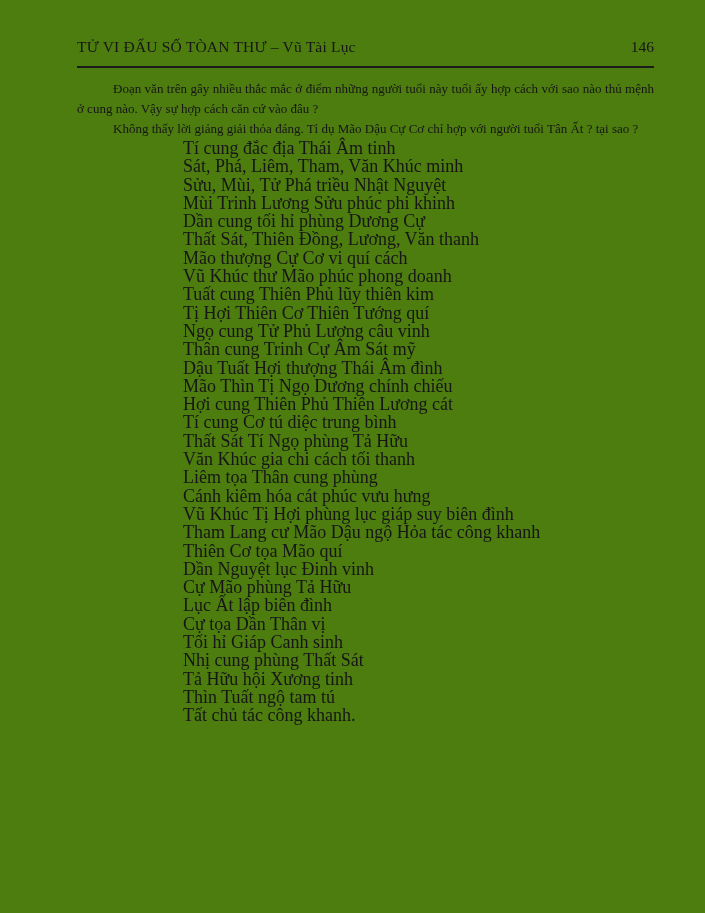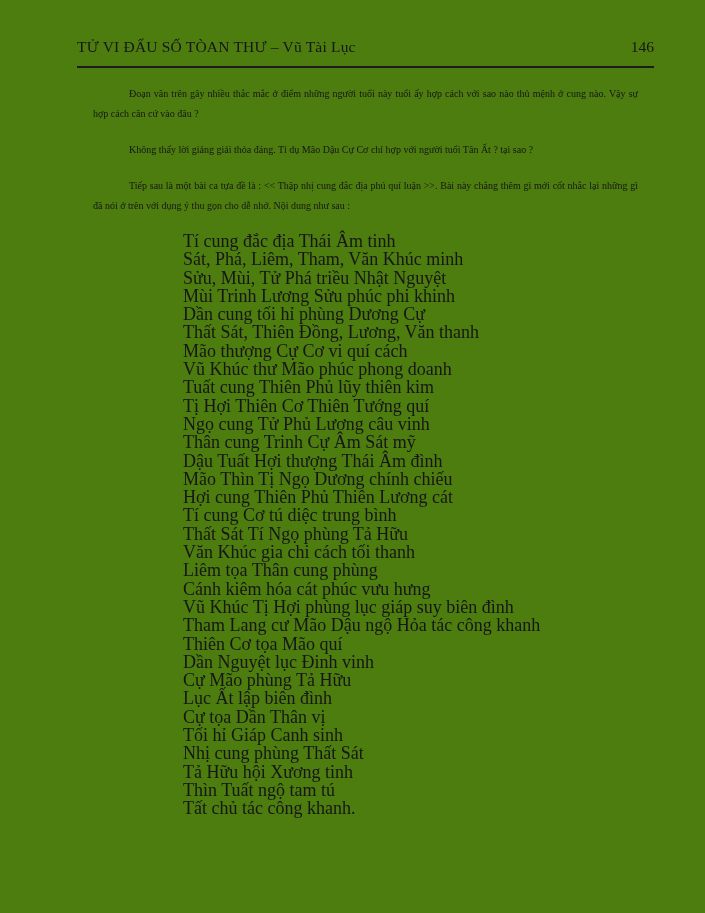--- a/index.html
+++ b/index.html
@@ -36,22 +36,22 @@
   }
   .header-rule {
     border: none;
     border-top: 2px solid #1c1c1c;
     margin: 11px 0 0 0;
   }
   .body-text {
     margin-top: 11px;
   }
   .para {
-    margin: 16px;
-    font-size: 10px;
+    margin: 0;
+    font-size: 13px;
     line-height: 20px;
     text-align: justify;
     text-indent: 36px;
   }
   .verse-block {
     margin: 0 0 8px 106px;
     font-size: 18px;
     line-height: 18.3px;
   }
   .verse-line {
@@ -67,21 +67,20 @@
     <div class="running-header">
       <span class="book-title">TỬ VI ĐẨU SỐ TÒAN THƯ – Vũ Tài Lục</span>
       <span class="page-number">146</span>
     </div>
 
     <hr class="header-rule">
 
     <div class="body-text">
       <p class="para">Đoạn văn trên gây nhiều thắc mắc ở điểm  những người tuổi này tuổi ấy hợp cách với sao nào thủ mệnh ở cung nào. Vậy sự hợp cách căn cứ vào đâu ?</p>
         <p class="para">Không thấy lời giảng giải thỏa đáng. Tỉ dụ Mão Dậu Cự Cơ chỉ hợp với người tuổi Tân Ất ? tại sao ?</p>
-        <p class="para">Tiếp sau là một bài ca tựa đề là : &lt;&lt; Thập nhị cung đắc địa phú quí luận &gt;&gt;. Bài này chẳng thêm gì mới cốt nhắc lại những gì đã nói ở trên với dụng ý thu gọn cho dễ nhớ. Nội dung như sau :</p>
 
       <div class="verse-block">
         <div class="verse-line">Tí cung đắc địa Thái Âm tinh</div>
           <div class="verse-line">Sát, Phá, Liêm, Tham, Văn Khúc minh</div>
           <div class="verse-line">Sửu, Mùi, Tử Phá triều Nhật Nguyệt</div>
           <div class="verse-line">Mùi Trinh Lương Sửu phúc phi khinh</div>
           <div class="verse-line">Dần cung tối hỉ phùng Dương Cự</div>
           <div class="verse-line">Thất Sát, Thiên Đồng, Lương, Văn thanh</div>
           <div class="verse-line">Mão thượng Cự Cơ vi quí cách</div>
           <div class="verse-line">Vũ Khúc thư Mão phúc phong doanh</div>

